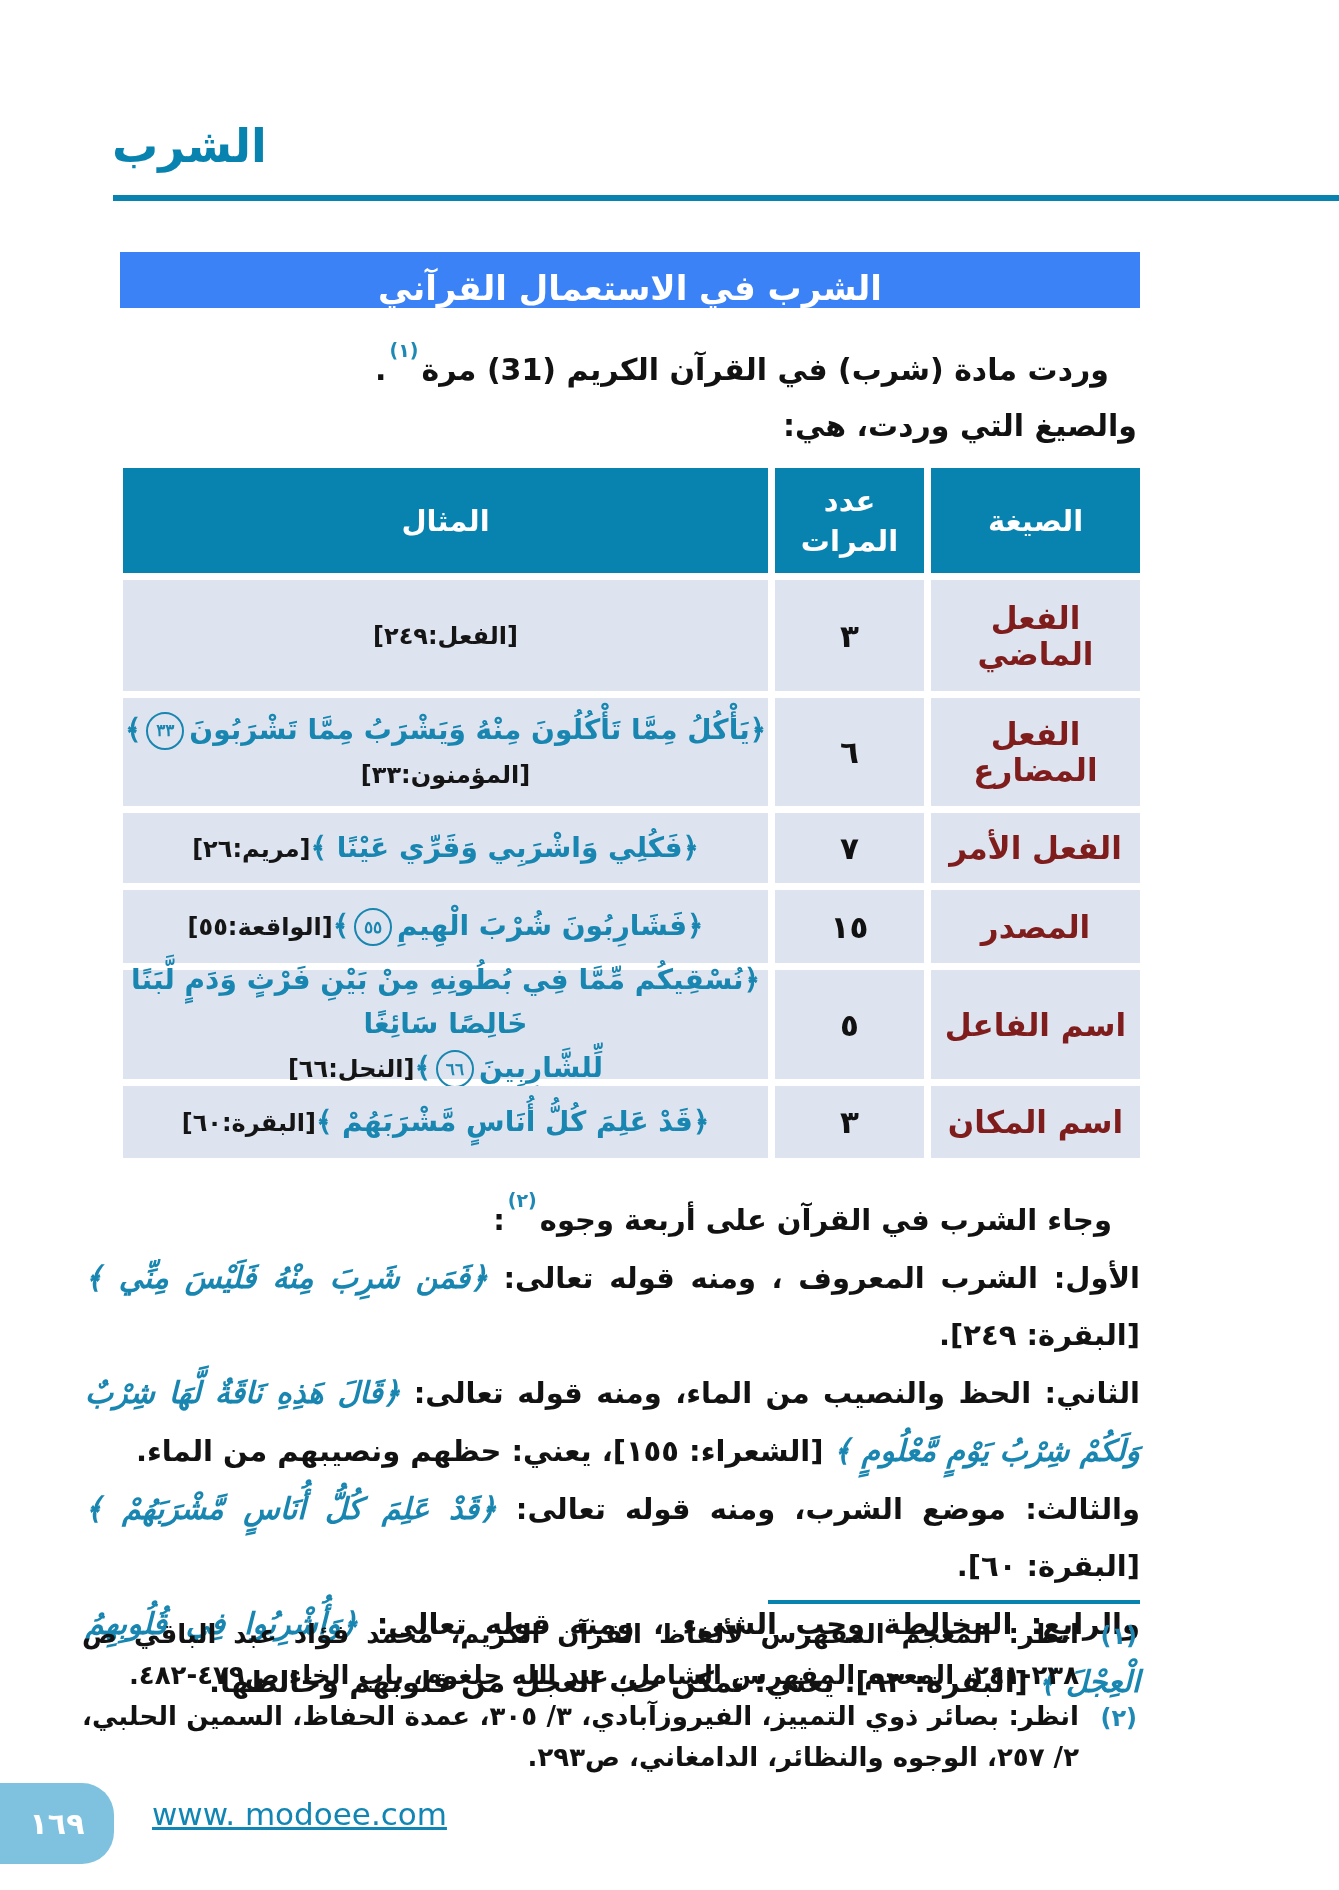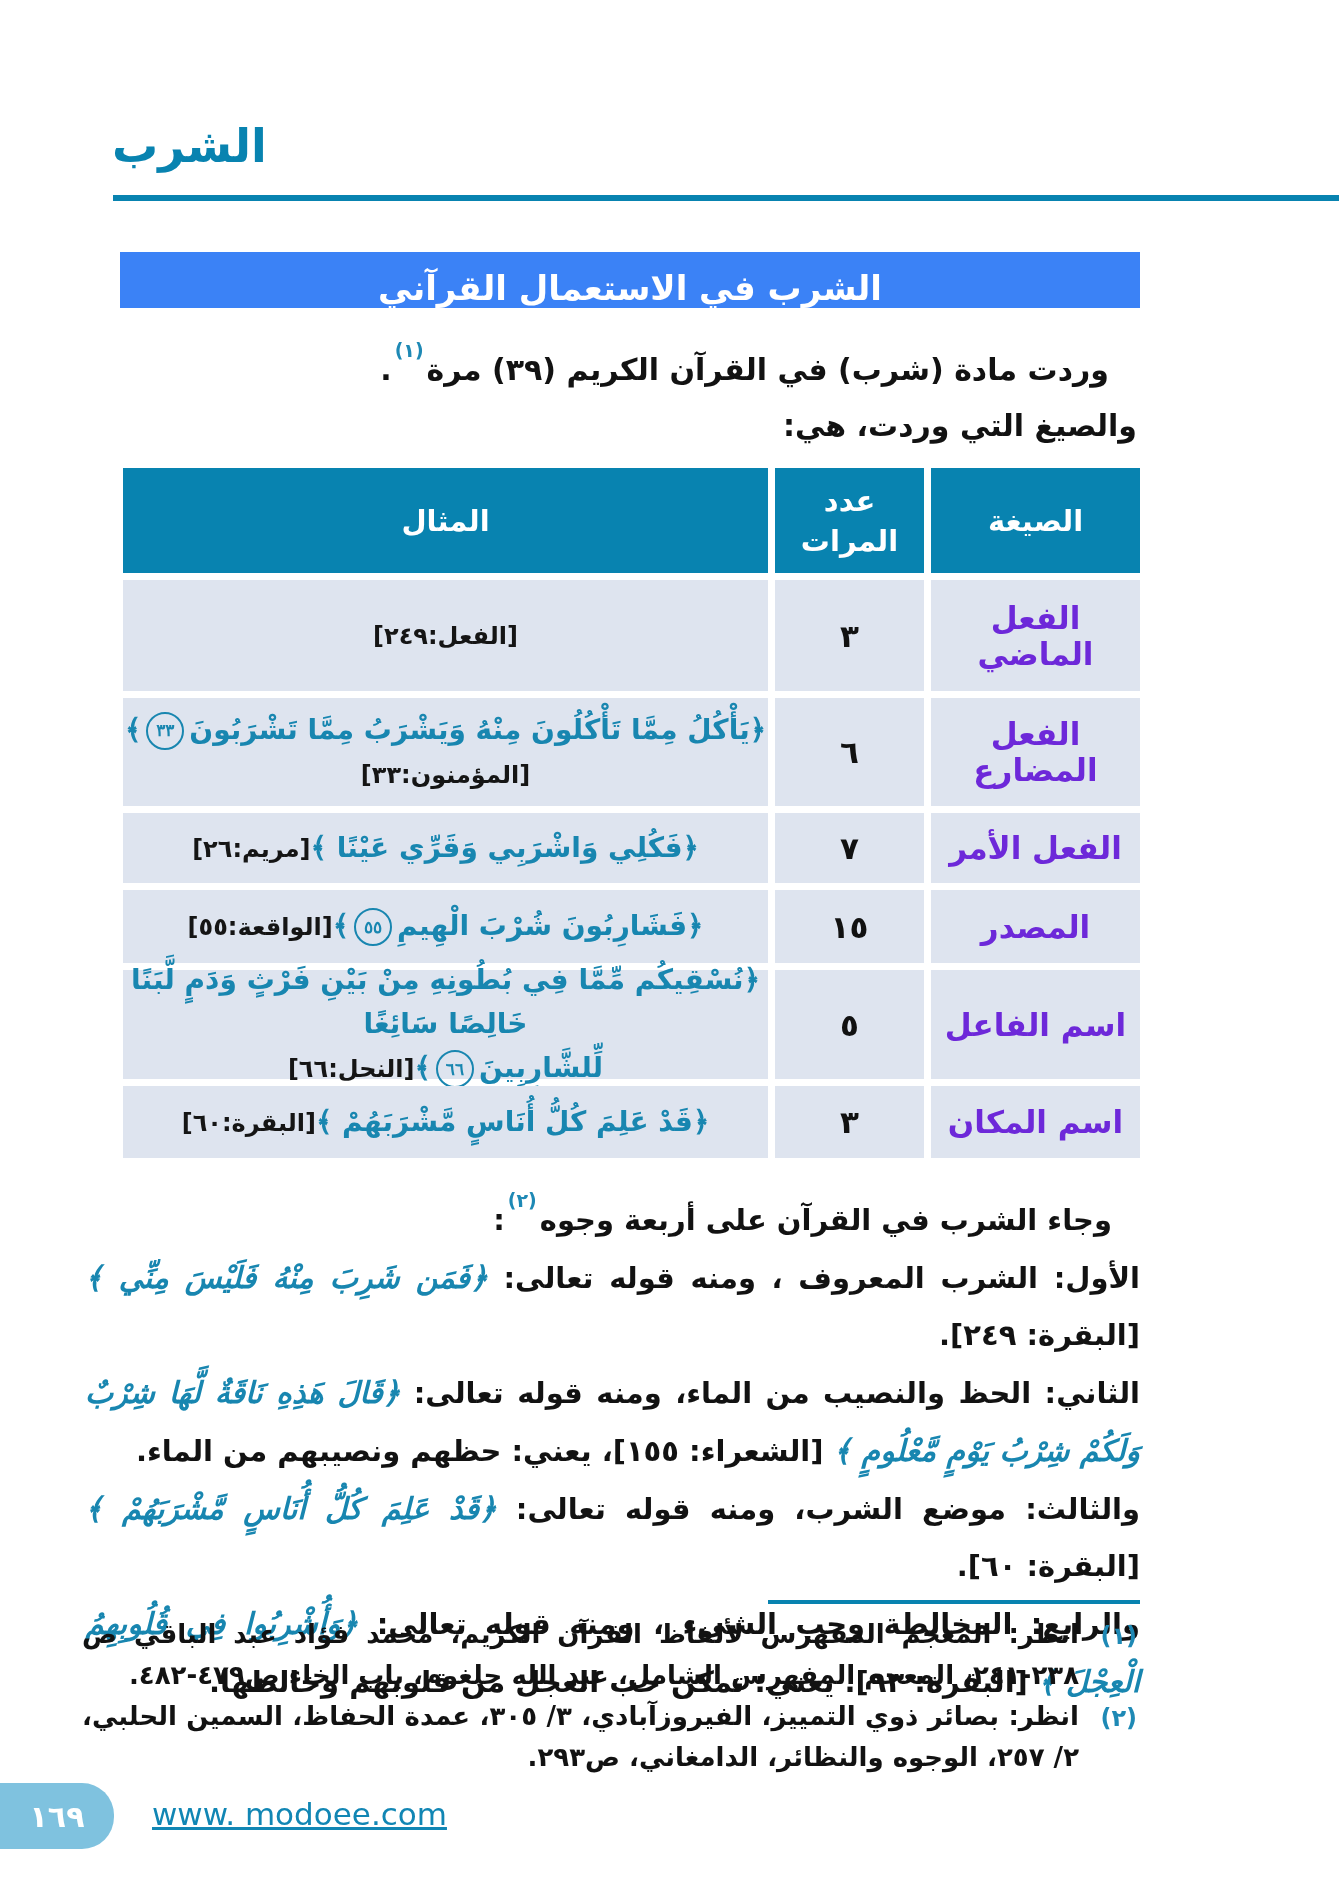--- a/index.html
+++ b/index.html
@@ -27,21 +27,21 @@
   
   .qtable{
     position:absolute;right:199px;top:452px;width:1017px;
     display:grid;grid-template-columns:209px 149px 645px;
     grid-template-rows:105px 111px 108px 70px 73px 109px 72px;
     gap:7px;direction:rtl;
   }
   .cell{display:flex;flex-direction:column;align-items:center;justify-content:center;text-align:center;}
   .th{background:#0883B0;color:#fff;font-size:29px;font-weight:bold;line-height:40px;}
   .td{background:#DEE4EF;}
-  .td.form{font-size:31px;font-weight:bold;color:#6d28d9;}
+  .td.form{font-size:31px;font-weight:bold;color:#7f1d1d;}
   .td.count{font-size:31px;font-weight:bold;color:#111;}
   .quran{color:#1886B0;font-weight:bold;}
   .td .quran-line{font-size:28px;line-height:44px;color:#1886B0;font-weight:bold;}
   .td .ref,.ref{color:#151515;font-weight:bold;font-size:24px;}
   .medallion{
     display:inline-flex;align-items:center;justify-content:center;
     width:34px;height:34px;border:2px solid #1886B0;border-radius:50%;
     font-size:17px;line-height:1;color:#1886B0;font-weight:bold;margin:0 5px;vertical-align:middle;font-family:Liberation Serif, serif;
   }
   
@@ -50,40 +50,40 @@
   .usage p{margin:0;}
   .usage .quran{font-size:30px;font-style:italic;}
   
   .fn-rule{position:absolute;right:199px;top:1584px;width:372px;height:4px;background:#0883B0;}
   .footnotes{position:absolute;right:202px;top:1598px;width:1055px;font-size:26px;font-weight:bold;line-height:41px;}
   .footnote{display:flex;direction:rtl;align-items:flex-start;}
   .footnote .num{flex:0 0 58px;color:#1E89B5;font-size:24px;padding-top:2px;}
   .footnote .fn-text{flex:1;text-align:justify;}
   
   .page-tab{
-    position:absolute;left:0;top:1767px;width:114px;height:66px;background:#7FC2DF;
+    position:absolute;left:0;top:1767px;width:114px;height:81px;background:#7FC2DF;
     border-radius:0 32px 32px 0;display:flex;align-items:center;justify-content:center;
   }
   .page-tab .pnum{color:#ffffff;font-size:30px;font-weight:bold;letter-spacing:2px;}
   .site-url{position:absolute;left:152px;top:1780px;font-size:31px;color:#1186B4;direction:ltr;font-weight:400;}
 </style>
 </head>
 <body>
 
 <div class="page">
 
   <div class="running-head">الشرب</div>
   <div class="head-rule"></div>
 
   <div class="banner">
     <span class="banner-title">الشرب في الاستعمال القرآني</span>
   </div>
 
   <div class="intro">
-    <div class="l1"><span>وردت مادة (شرب) في القرآن الكريم (٣٩) مرة</span><sup class="fn-ref">(١)</sup><span>.</span></div>
+    <div class="l1"><span>وردت مادة (شرب) في القرآن الكريم (31) مرة</span><sup class="fn-ref">(١)</sup><span>.</span></div>
     <div class="l2">والصيغ التي وردت، هي:</div>
   </div>
 
   <div class="qtable" id="qtable">
       <div class="cell th">الصيغة</div>
       <div class="cell th">عدد المرات</div>
       <div class="cell th">المثال</div>
       <div class="cell td form">الفعل الماضي</div>
       <div class="cell td count">٣</div>
       <div class="cell td example">

